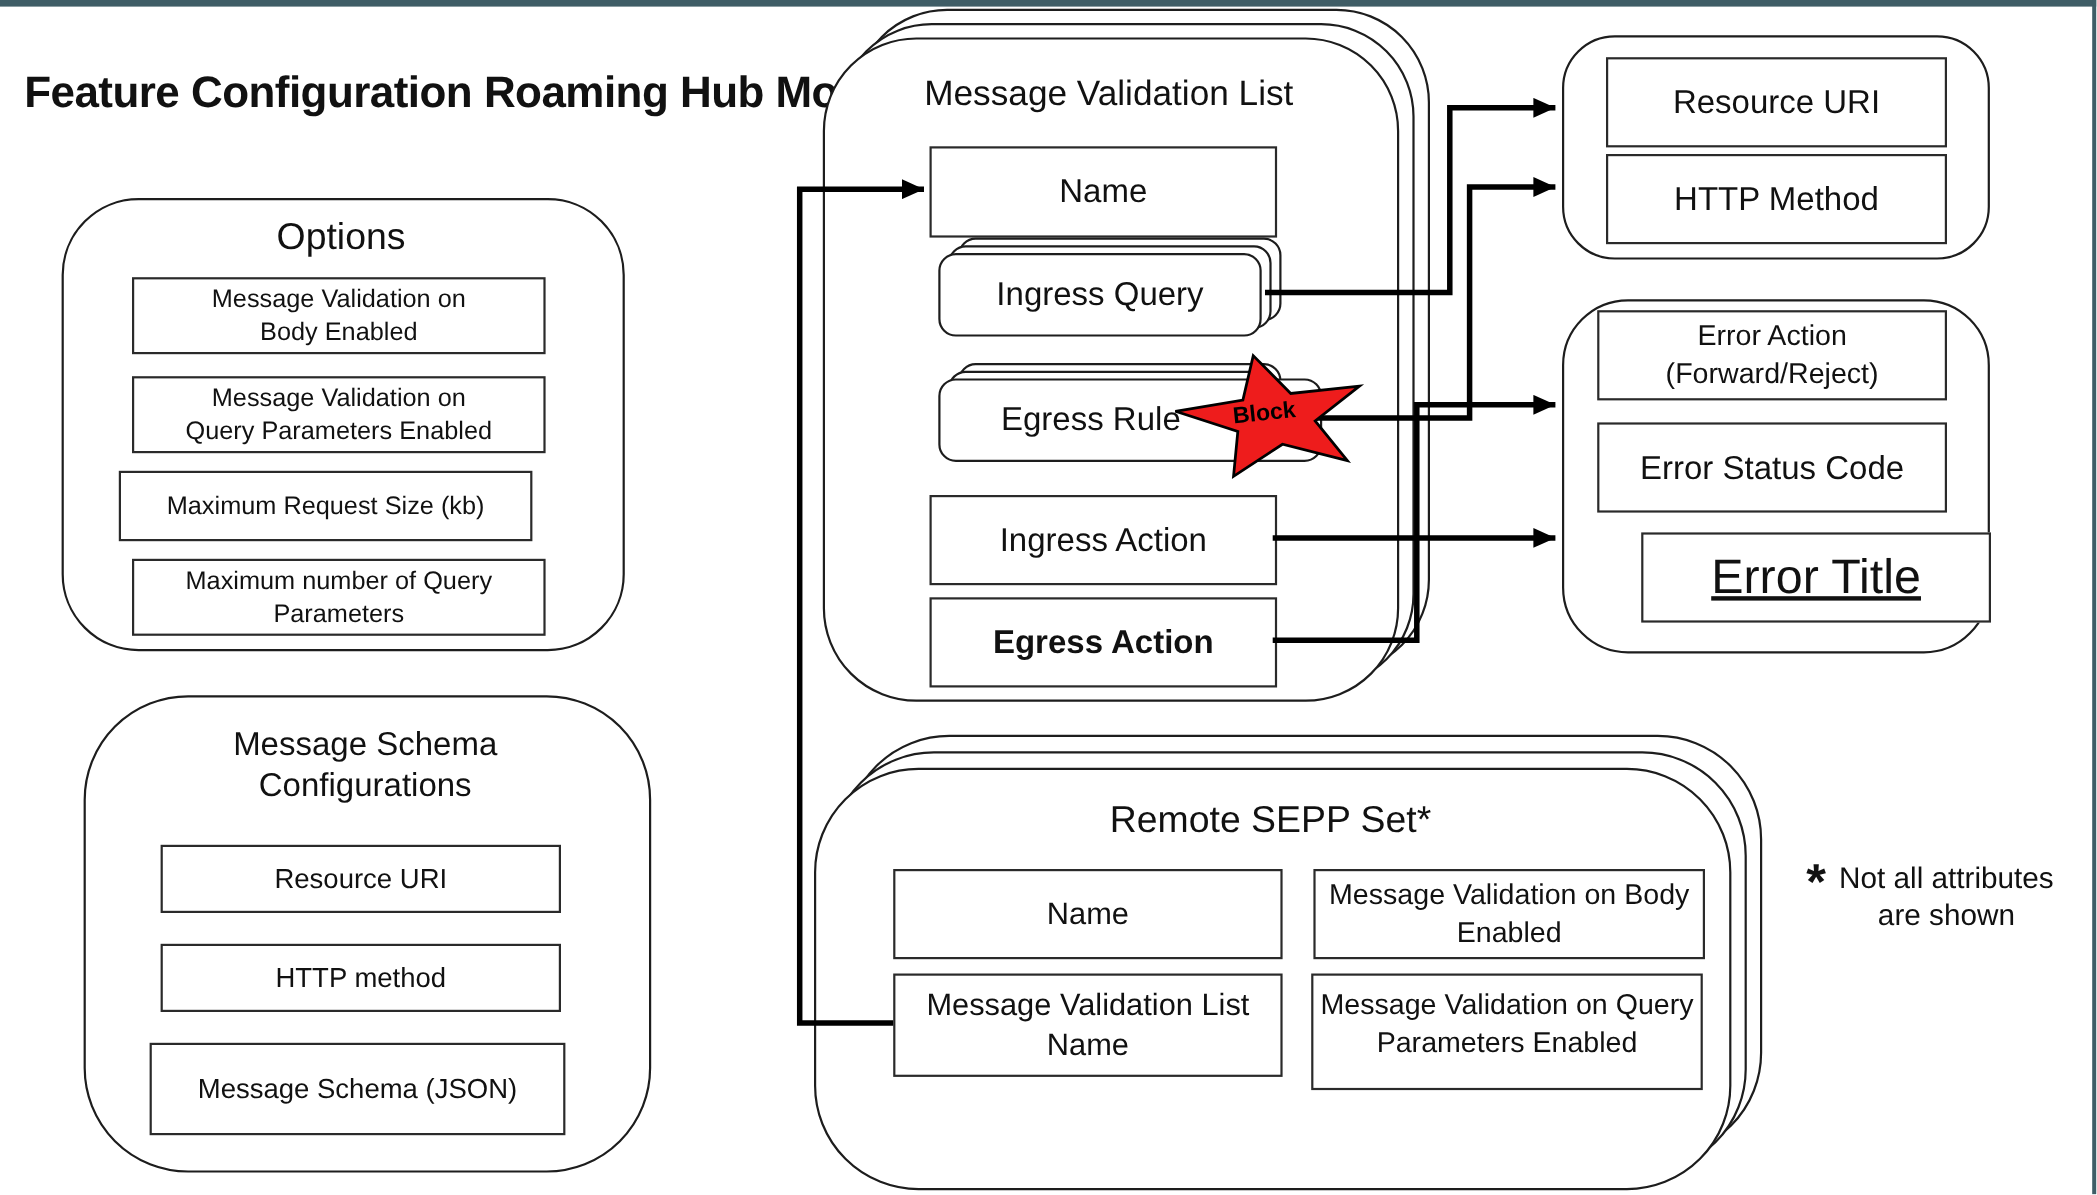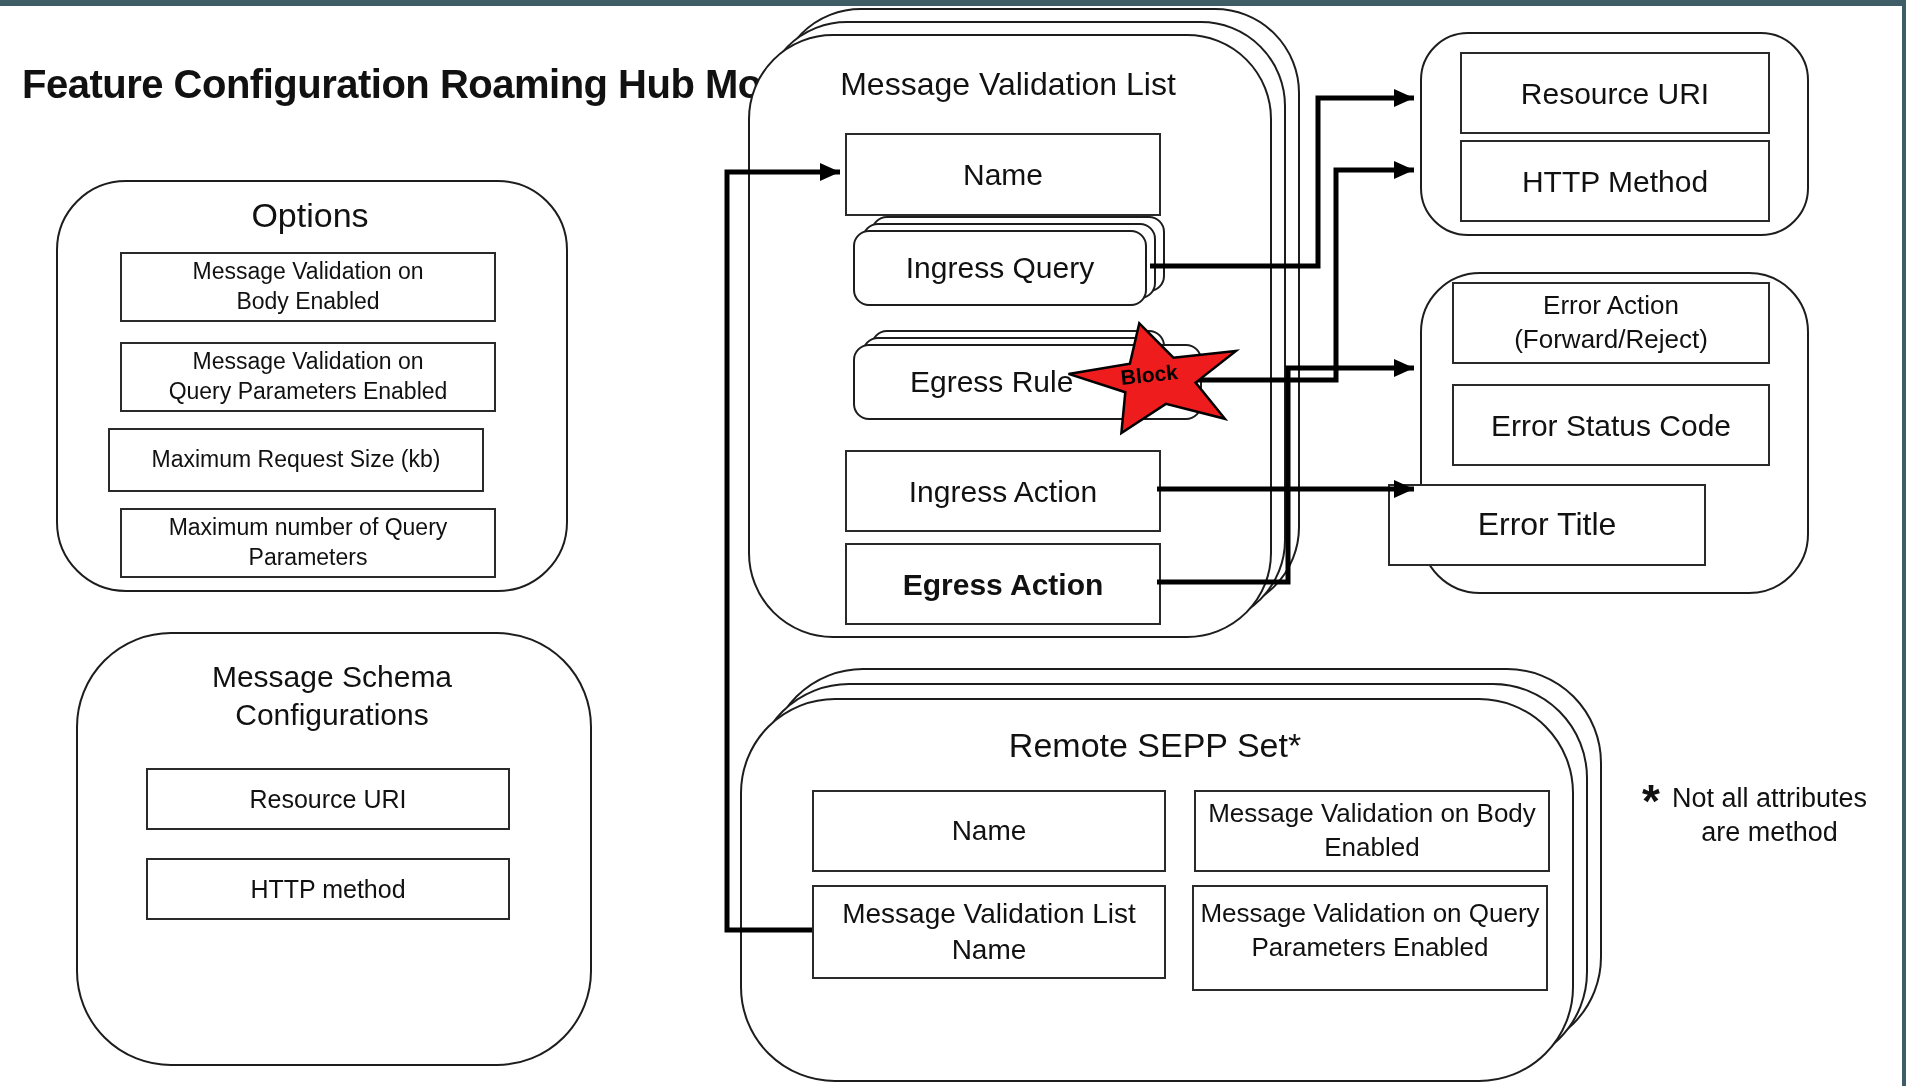--- a/index.html
+++ b/index.html
@@ -36,20 +36,21 @@
 Query Parameters Enabled</div>
   <div class="box" style="left:108px;top:428px;width:372px;height:60px;font-size:23px;">Maximum Request Size (kb)</div>
   <div class="box" style="left:120px;top:508px;width:372px;height:66px;font-size:23px;">Maximum number of Query
 Parameters</div>
 
   <div class="rc" style="left:76px;top:632px;width:512px;height:430px;border-radius:95px;"></div>
   <div class="panel-title" style="left:76px;top:658px;width:512px;font-size:30px;line-height:1.28;">Message Schema
 Configurations</div>
   <div class="box" style="left:146px;top:768px;width:360px;height:58px;font-size:25px;">Resource URI</div>
   <div class="box" style="left:146px;top:858px;width:360px;height:58px;font-size:25px;">HTTP method</div>
+  <div class="box" style="left:136px;top:948px;width:374px;height:80px;font-size:25px;">Message Schema (JSON)</div>
 
   <div class="rc" style="left:776px;top:8px;width:520px;height:600px;border-radius:85px;border-width:2px;"></div>
   <div class="rc" style="left:762px;top:21px;width:520px;height:600px;border-radius:85px;border-width:2px;"></div>
   <div class="rc" style="left:748px;top:34px;width:520px;height:600px;border-radius:85px;"></div>
   <div class="panel-title" style="left:748px;top:66px;width:520px;font-size:32px;">Message Validation List</div>
 
   <div class="box" style="left:845px;top:133px;width:312px;height:79px;font-size:30px;">Name</div>
 
   <div class="rulebox" style="left:871px;top:216px;width:290px;height:72px;"></div>
   <div class="rulebox" style="left:862px;top:223px;width:290px;height:72px;"></div>
@@ -63,38 +64,38 @@
   <div class="box" style="left:845px;top:543px;width:312px;height:78px;font-size:30px;font-weight:bold;">Egress Action</div>
 
   <div class="rc" style="left:1420px;top:32px;width:385px;height:200px;border-radius:48px;"></div>
   <div class="box" style="left:1460px;top:52px;width:306px;height:78px;font-size:30px;">Resource URI</div>
   <div class="box" style="left:1460px;top:140px;width:306px;height:78px;font-size:30px;">HTTP Method</div>
 
   <div class="rc" style="left:1420px;top:272px;width:385px;height:318px;border-radius:60px;"></div>
   <div class="box" style="left:1452px;top:282px;width:314px;height:78px;font-size:26px;">Error Action
 (Forward/Reject)</div>
   <div class="box" style="left:1452px;top:384px;width:314px;height:78px;font-size:30px;">Error Status Code</div>
-  <div class="box" style="left:1388px;top:484px;width:314px;height:78px;font-size:32px;">Error Title</div>
+  <div class="box" style="left:1492px;top:484px;width:314px;height:78px;font-size:44px;text-decoration:underline;">Error Title</div>
 
   <div class="rc" style="left:768px;top:668px;width:830px;height:380px;border-radius:95px;border-width:2px;"></div>
   <div class="rc" style="left:754px;top:683px;width:830px;height:380px;border-radius:95px;border-width:2px;"></div>
   <div class="rc" style="left:740px;top:698px;width:830px;height:380px;border-radius:95px;"></div>
   <div class="panel-title" style="left:740px;top:726px;width:830px;font-size:34px;">Remote SEPP Set*</div>
   <div class="box" style="left:812px;top:790px;width:350px;height:78px;font-size:28px;">Name</div>
   <div class="box" style="left:1194px;top:790px;width:352px;height:78px;font-size:26px;">Message Validation on Body
 Enabled</div>
   <div class="box" style="left:812px;top:885px;width:350px;height:90px;font-size:28px;">Message Validation List
 Name</div>
   <div class="box topalign" style="left:1192px;top:885px;width:356px;height:106px;font-size:26px;">Message Validation on Query
 Parameters Enabled</div>
 
   <div class="footnote">
     <span class="star">*</span>
     <div class="lines">Not all attributes
-are method</div>
+are shown</div>
   </div>
 
   <svg class="svg-overlay" width="1906" height="1086" viewBox="0 0 1906 1086">
     <defs>
       <marker id="arrow" markerUnits="userSpaceOnUse" markerWidth="22" markerHeight="18" refX="20" refY="9" orient="auto">
         <path d="M0,0 L20,9 L0,18 z" fill="#000"></path>
       </marker>
     </defs>
     <path d="M 812 930 L 727 930 L 727 172 L 840 172" fill="none" stroke="#000" stroke-width="5" marker-end="url(#arrow)"></path>
     <path d="M 1150 266 L 1318 266 L 1318 98 L 1414 98" fill="none" stroke="#000" stroke-width="5" marker-end="url(#arrow)"></path>

